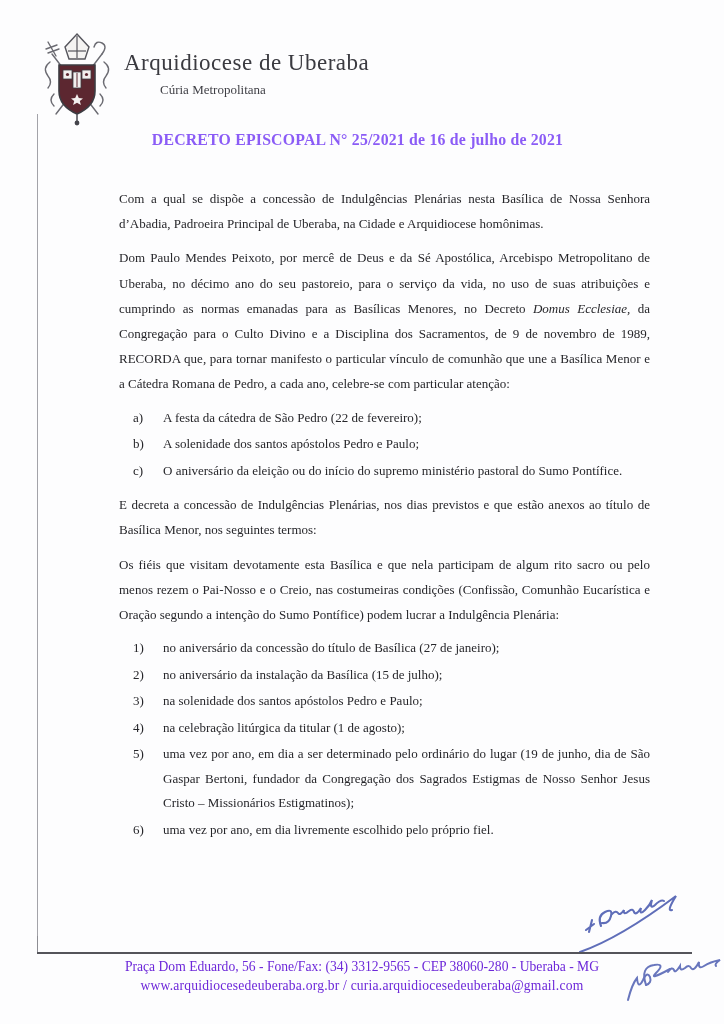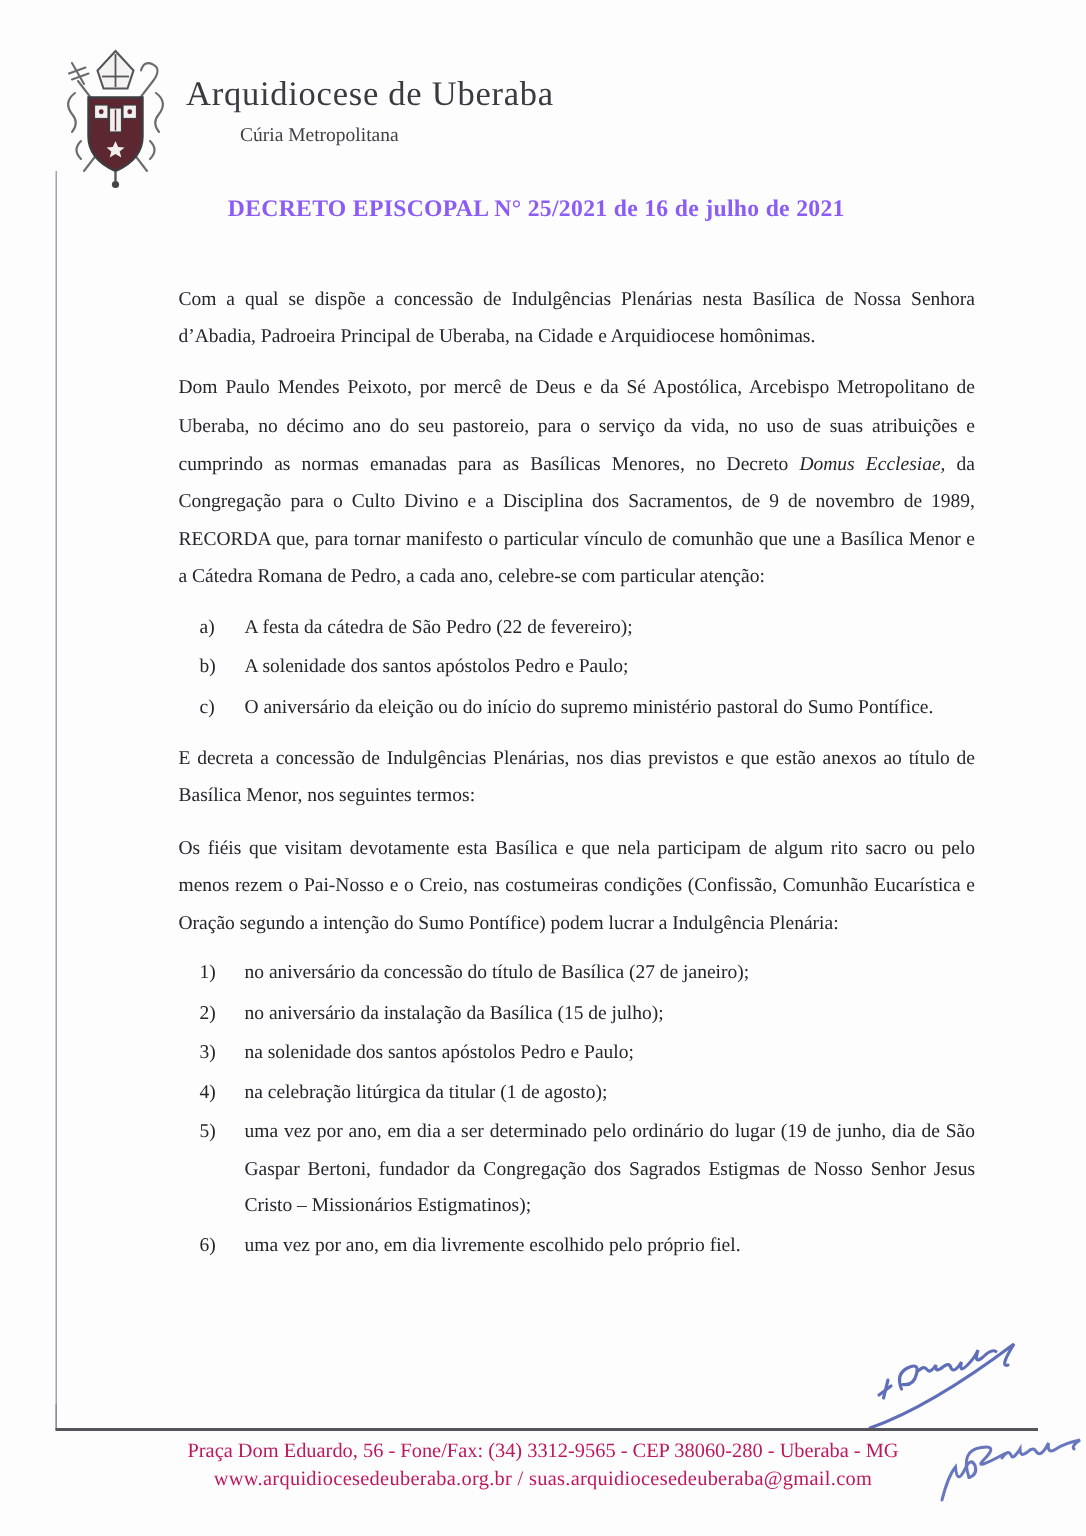--- a/index.html
+++ b/index.html
@@ -52,21 +52,21 @@
   
   .signature{position:absolute;left:572px;top:874px;width:125px;height:86px;}
   .rubric{position:absolute;left:622px;top:948px;width:104px;height:58px;}
   
   .footer-rule{
     position:absolute;left:37px;top:952px;width:655px;height:2px;
     background:#54545a;
   }
   .footer{
     position:absolute;left:0;top:957px;width:724px;
-    text-align:center;font-size:13.6px;line-height:19px;color:#be185d;
+    text-align:center;font-size:13.6px;line-height:19px;color:#6d28d9;
   }
   .footer .web{letter-spacing:.2px;}
 </style>
 </head>
 <body>
 
 <div class="page">
 
   <div class="scan-left-line"></div>
   <div class="scan-corner"></div>
@@ -194,16 +194,16 @@
       <path d="M6 52 q4 -16 9 -22 q1 12 6 2 q4 -9 7 -3 q2 6 -4 8"></path>
       <path d="M24 37 q-6 -18 8 -20 q12 -2 2 8 q-8 8 14 -4"></path>
       <path d="M46 24 q4 -6 6 -2 q1 4 6 -4 q0 6 5 2 q4 -4 6 0 q3 4 8 -6 q-1 8 5 4 q6 -4 16 -6 q-6 4 -4 6"></path>
     </g>
   </svg>
 
   <div class="footer-rule"></div>
 
   <div class="footer">
     <div>Praça Dom Eduardo, 56 - Fone/Fax: (34) 3312-9565 - CEP 38060-280 - Uberaba - MG</div>
-    <div class="web">www.arquidiocesedeuberaba.org.br / suas.arquidiocesedeuberaba@gmail.com</div>
+    <div class="web">www.arquidiocesedeuberaba.org.br / curia.arquidiocesedeuberaba@gmail.com</div>
   </div>
 
 </div>
 
 </body></html>

